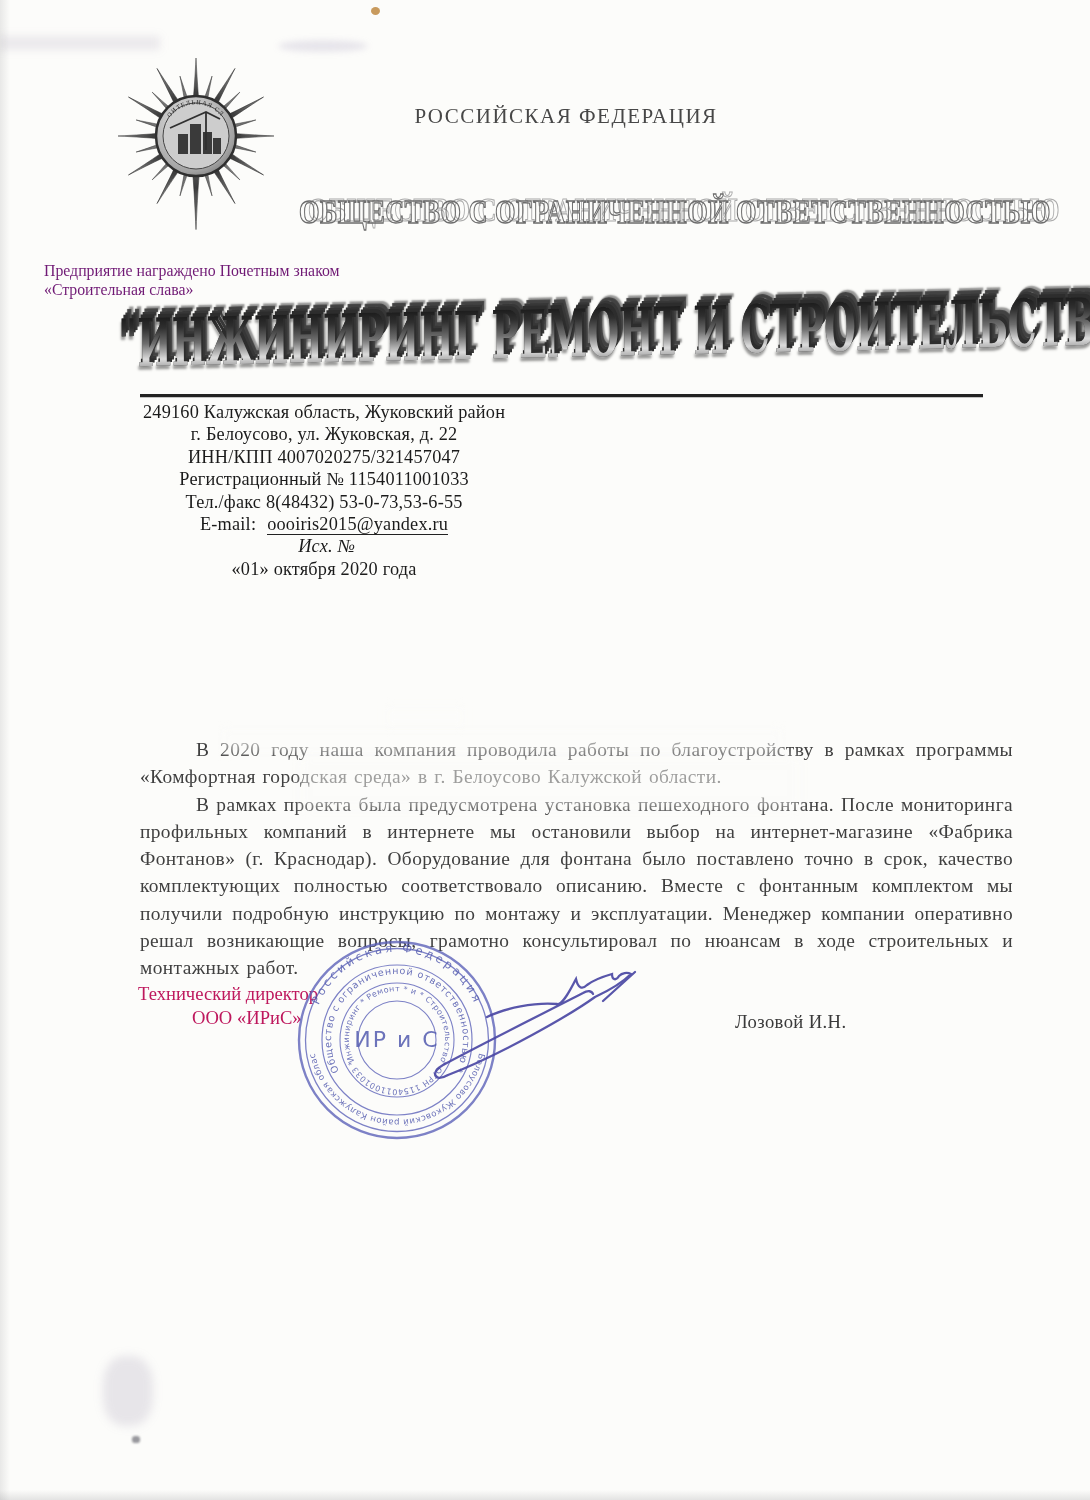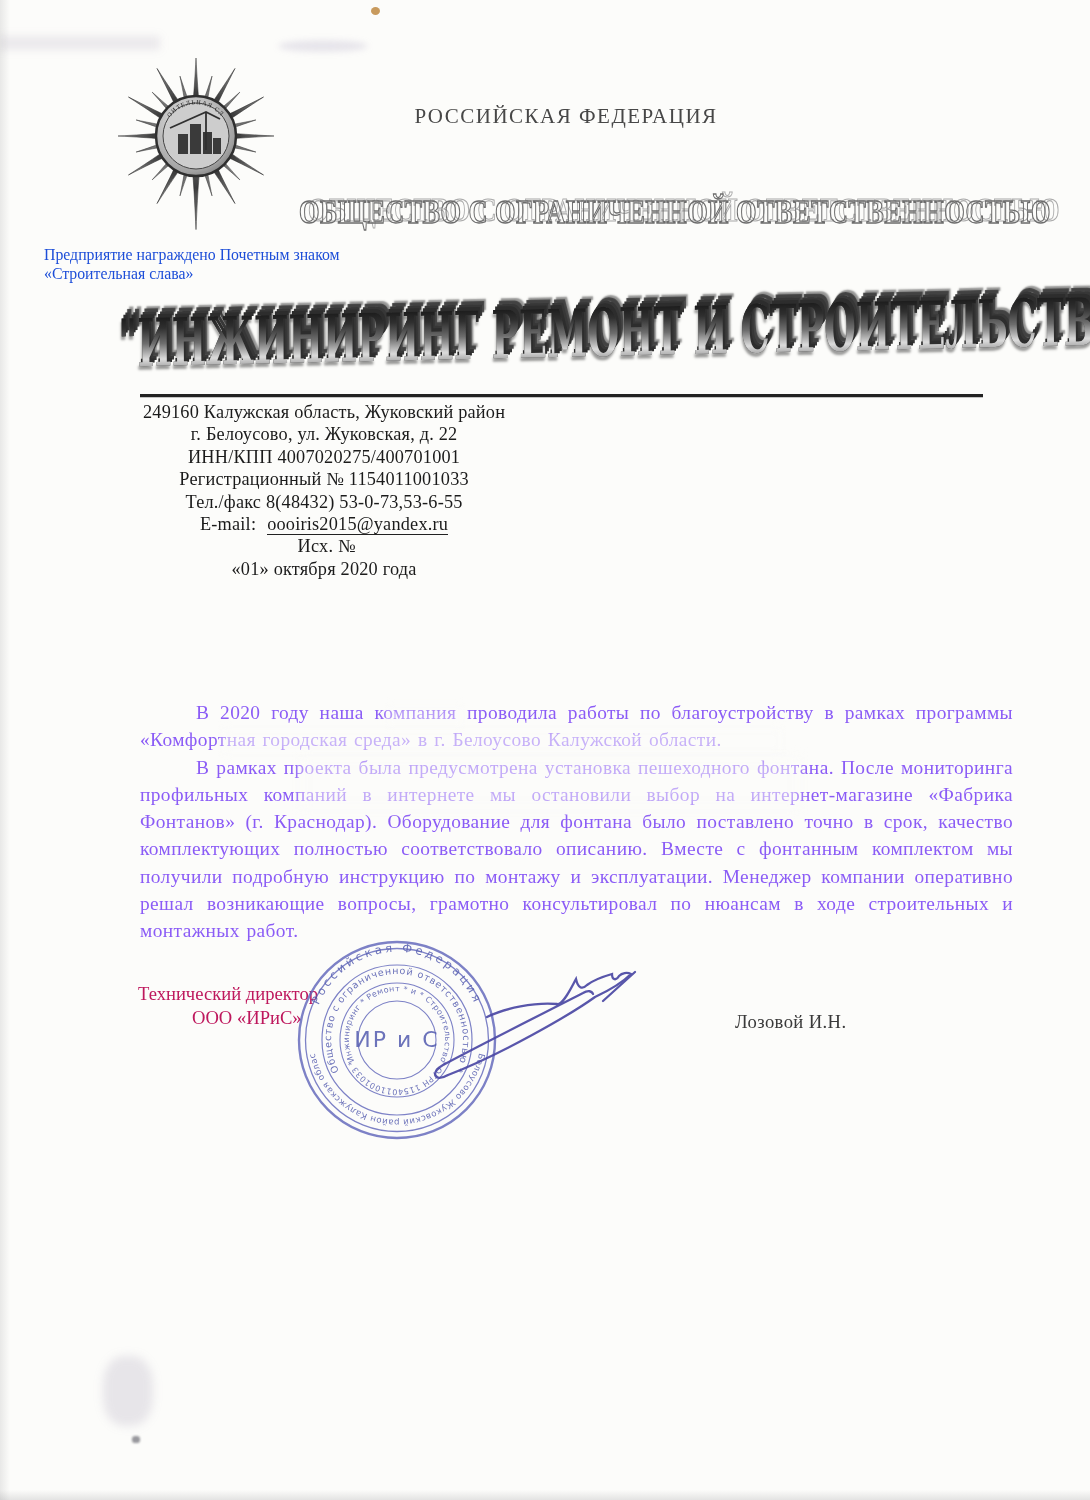--- a/index.html
+++ b/index.html
@@ -26,21 +26,21 @@
   }
   .ooo-wrap{position:absolute;left:299px;top:192px;height:48px;width:760px;}
   .ooo{
     position:absolute;left:0;top:0;white-space:nowrap;
     font-family:"Liberation Serif",serif;font-weight:bold;font-size:31px;
     letter-spacing:.5px;color:transparent;
     transform:scale(.85,1.12);transform-origin:left top;
   }
   .ooo-main{-webkit-text-stroke:1.15px #6d6d6d;}
   .ooo-ghost{-webkit-text-stroke:1px #ababab;transform:translate(9px,-2px) scale(.85,1.12);}
-  .award{position:absolute;left:44px;top:246px;width:304px;font-size:15.8px;line-height:18.5px;color:#1d4ed8;}
+  .award{position:absolute;left:44px;top:262px;width:304px;font-size:15.8px;line-height:18.5px;color:#701a75;}
   .award2{text-align:left;}
 
   .company-name-wrap{position:absolute;left:118px;top:304px;height:90px;}
   .cn{
     position:absolute;left:0;top:0;white-space:nowrap;
     font-family:"DejaVu Serif",serif;font-weight:bold;font-size:57px;
     transform:scale(.64,1.16) rotate(-.7deg);transform-origin:left top;
   }
   .cn-shadow{
     color:#3a3a3a;
@@ -49,27 +49,27 @@
   }
   .cn-face{
     background:linear-gradient(180deg,#101010 8%,#2f2f2f 32%,#6e6e6e 52%,#dcdcdc 72%,#8c8c8c 88%,#474747 100%);
     -webkit-background-clip:text;background-clip:text;color:transparent;
   }
   .rule{position:absolute;left:140px;top:394px;width:843px;height:2.6px;background:#222;box-shadow:0 1px 0 rgba(0,0,0,.22);}
 
   
   .contact{position:absolute;left:143px;top:401px;font-size:18.3px;line-height:22.4px;color:#1b1b1b;letter-spacing:.2px;text-align:center;}
   .email{border-bottom:1.4px solid #222;margin-left:11px;}
-  .ish{padding-left:5px;}
+  .ish{padding-left:5px;font-style:italic;}
 
   
   .body-text{
-    position:absolute;left:140px;top:699px;width:873px;
+    position:absolute;left:140px;top:736px;width:873px;
     font-size:19.4px;line-height:27.3px;text-align:justify;
-    color:#8b5cf6;letter-spacing:.4px;word-spacing:1.5px;
+    color:#404040;letter-spacing:.4px;word-spacing:1.5px;
   }
   .body-text p{margin:0;text-indent:56px;}
   .fade1{left:222px;top:729px;width:560px;height:24px;background:rgba(252,252,250,.55);filter:blur(5px);}
   .fade2{left:300px;top:757px;width:500px;height:52px;background:rgba(252,252,250,.5);filter:blur(6px);}
   .fade3{left:385px;top:707px;width:80px;height:20px;background:rgba(252,252,250,.4);filter:blur(4px);}
 
   
   .sig-left{position:absolute;left:138px;top:982px;font-size:18.6px;line-height:23.8px;color:#be185d;}
   .sig-org{padding-left:54px;}
   .signer{position:absolute;left:735px;top:1003px;font-size:18.6px;color:#3a3a3a;letter-spacing:.4px;margin-top:8px;}
@@ -166,21 +166,21 @@
   <div class="company-name-wrap">
     <span class="cn cn-shadow">"ИНЖИНИРИНГ РЕМОНТ И СТРОИТЕЛЬСТВО"</span>
     <span class="cn cn-face">"ИНЖИНИРИНГ РЕМОНТ И СТРОИТЕЛЬСТВО"</span>
   </div>
 
   <div class="rule"></div>
 
   <div class="contact">
     <div>249160 Калужская область, Жуковский район</div>
     <div>г. Белоусово, ул. Жуковская, д. 22</div>
-    <div>ИНН/КПП 4007020275/400701001</div>
+    <div>ИНН/КПП 4007020275/321457047</div>
     <div>Регистрационный № 1154011001033</div>
     <div>Тел./факс 8(48432) 53-0-73,53-6-55</div>
     <div>
       <span>E-mail:</span><span class="email">oooiris2015@yandex.ru</span>
     </div>
     <div class="ish">Исх. №</div>
     <div>«01» октября 2020 года</div>
   </div>
 
   <div class="body-text">

